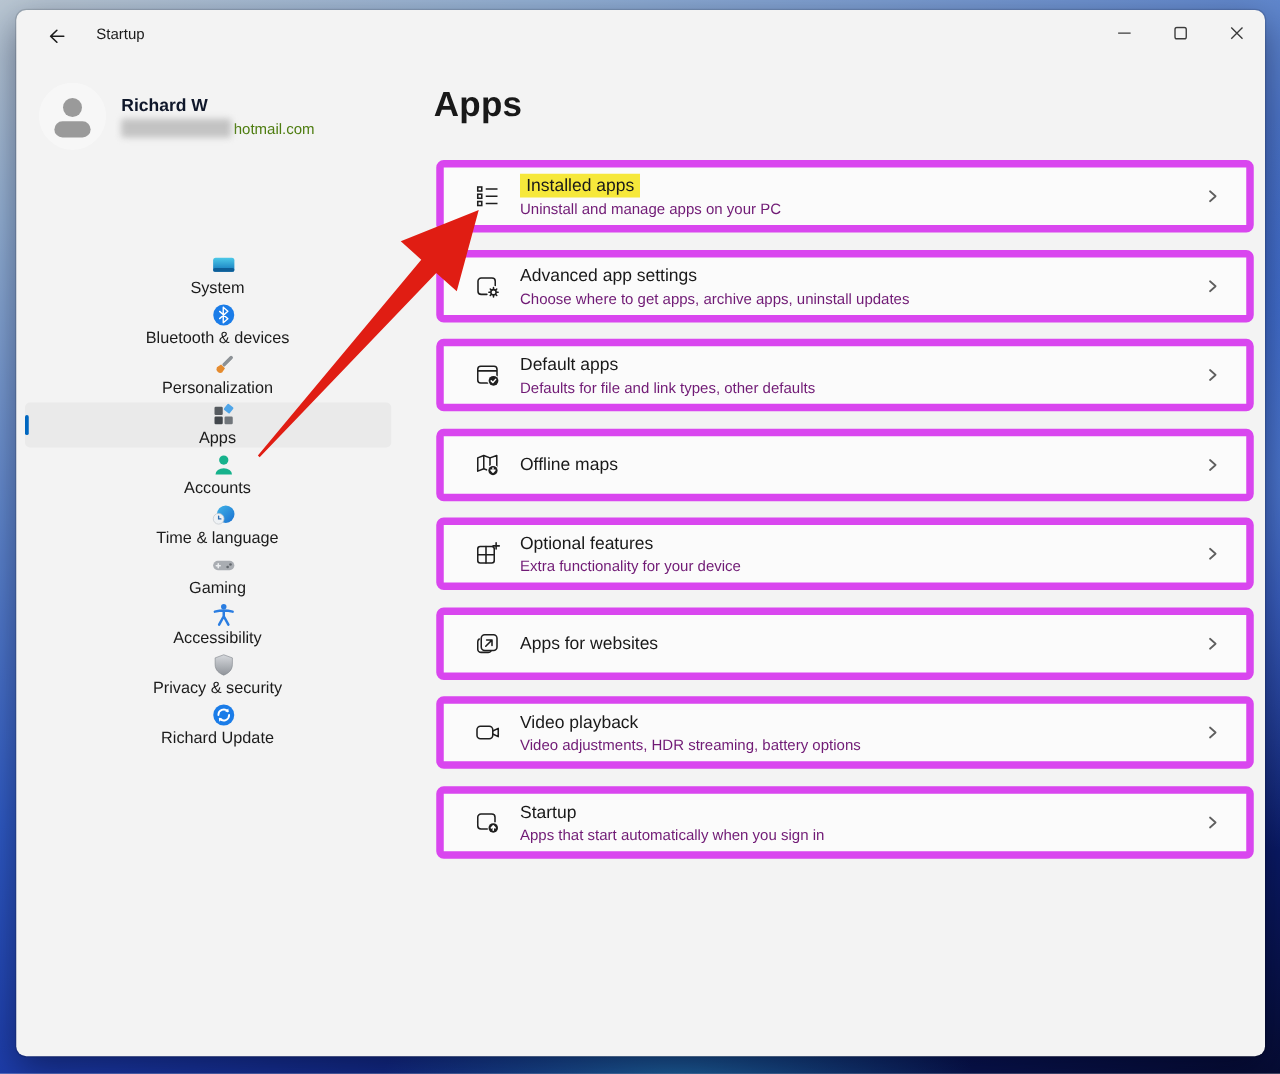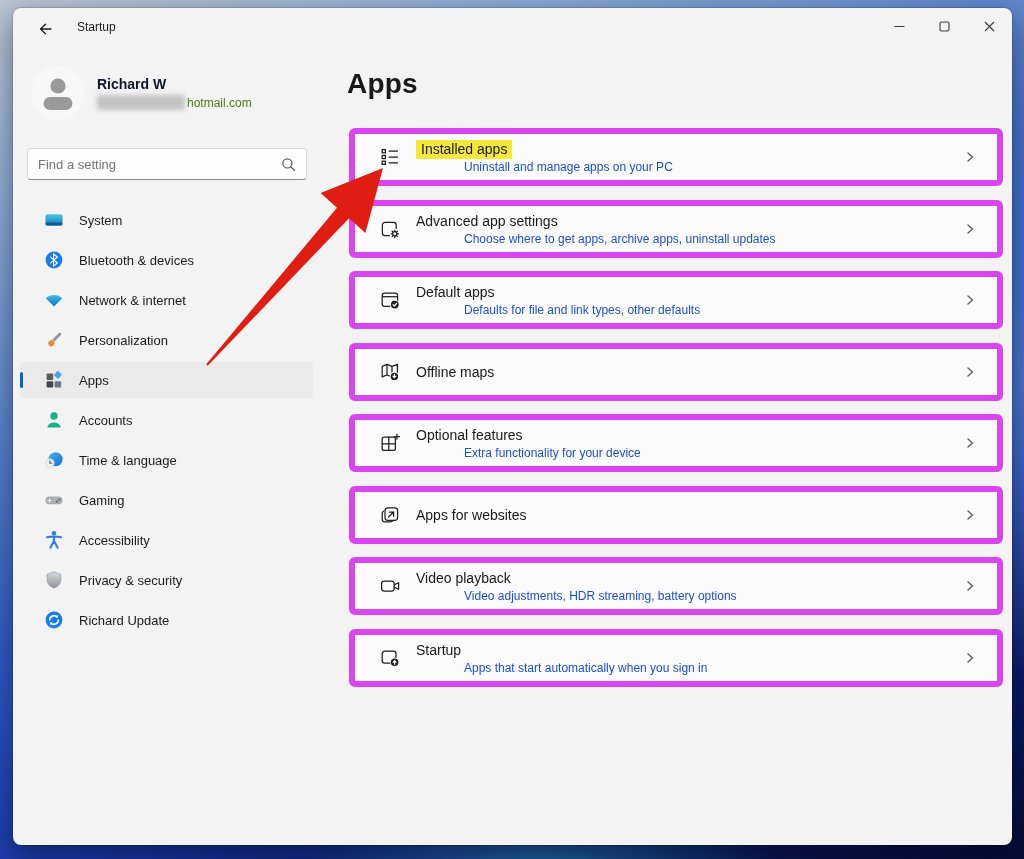--- a/index.html
+++ b/index.html
@@ -32,37 +32,37 @@
   .profile-name { font-size:14px; font-weight:bold; color:#0f172a; }
   .profile-email { font-size:12px; color:#4d7c0f; margin-top:3px; display:flex; align-items:center; }
   .blur-chip { display:inline-block; width:88px; height:15px; background:#c3c3c3; filter:blur(2.5px); border-radius:2px; margin-right:2px; }
   .search-box { position:absolute; left:14px; top:100px; width:280px; height:32px;
     background:#fdfdfd; border:1px solid #d9d9d9; border-bottom:1px solid #8a8a8e; border-radius:4px;
     display:flex; align-items:center; }
   .search-box input { flex:1; border:none; outline:none; background:transparent; font-family:inherit; font-size:13px; padding:0 10px; color:#1b1b1b; }
   .search-box input::placeholder { color:#767676; }
   .search-glyph { margin-right:10px; display:flex; }
   .nav { position:absolute; left:7px; right:20px; top:154px; }
-  .nav-item { position:relative; height:36px; margin-bottom:4px; border-radius:4px; display:flex; align-items:center; cursor:pointer; }
+  .nav-item { position:relative; height:36px; margin-bottom:4px; border-radius:4px; display:flex; align-items:center; cursor:pointer;flex-direction:column; }
   .nav-item.selected { background:#eaeaea; }
   .pill { position:absolute; left:0; top:10px; width:3px; height:16px; border-radius:2px; background:var(--accent); display:none; }
   .nav-item.selected .pill { display:block; }
   .nav-icon { width:20px; height:20px; margin-left:24px; flex:0 0 auto; display:flex; }
   .nav-label { margin-left:15px; font-size:13px; color:#1b1b1b; white-space:nowrap; }
   
   .main { position:absolute; left:320px; top:40px; right:0; bottom:0; }
   .page-heading { position:absolute; left:14px; top:20px; font-size:28px; font-weight:600; color:#191919; letter-spacing:.2px; }
   .cards { position:absolute; left:16px; top:80px; width:654px; }
   .card { height:58px; margin-bottom:13.5px; background:#fbfbfb; border:6px solid #d946ef; border-radius:6px;
     display:flex; align-items:center; cursor:pointer; }
   .card-icon { width:24px; height:24px; margin-left:23px; flex:0 0 auto; display:flex; }
   .card-text { margin-left:14px; flex:1; min-width:0; }
   .card-title { font-size:14px; color:#191919; line-height:17px; }
   .card-title .highlight { background:var(--highlight); padding:1px 5px 2px 5px; }
-  .card-sub { font-size:12px; color:#1d4ed8; margin-top:2px;margin-left:48px; }
+  .card-sub { font-size:12px; color:#701a75; margin-top:2px; }
   .card-chevron { margin-right:20px; display:flex; }
   
   .arrow-overlay { position:absolute; left:0; top:0; width:1024px; height:859px; pointer-events:none; }
   .arrow-overlay polygon { fill:var(--arrow); }
   svg { display:block; }
 </style>
 </head>
 <body>
 
 <div class="window">
@@ -112,29 +112,20 @@
       </div>
       <div class="profile-text">
         <div class="profile-name">Richard W</div>
         <div class="profile-email">
           <span class="blur-chip"></span>
             <span>hotmail.com</span>
         </div>
       </div>
     </div>
 
-    <div class="search-box">
-      <input type="text" placeholder="Find a setting" style="">
-      <span class="search-glyph">
-        <svg width="15" height="15" viewBox="0 0 15 15">
-            <circle cx="6.4" cy="6.4" r="4.6" stroke="#5a5a5a" stroke-width="1.2" fill="none"></circle>
-            <path d="M9.9 9.9 L13.5 13.5" stroke="#5a5a5a" stroke-width="1.2" stroke-linecap="round"></path>
-          </svg>
-      </span>
-    </div>
 
     <nav class="nav">
       <div class="nav-item">
 
         <span class="nav-icon">
           <svg viewBox="0 0 20 20" width="20" height="20">
               <defs>
                 <linearGradient id="gSys" x1="0" y1="0" x2="0" y2="1">
                   <stop offset="0" stop-color="#4cc9e8"></stop>
                   <stop offset="1" stop-color="#1276bc"></stop>
@@ -148,35 +139,20 @@
       </div>
       <div class="nav-item">
 
         <span class="nav-icon">
           <svg viewBox="0 0 20 20" width="20" height="20">
               <circle cx="10" cy="10" r="8.4" fill="#1a7ce8"></circle>
               <path d="M9.6 3.8 L13.3 7 L6.7 12.9 M9.6 16.2 L13.3 13 L6.7 7.1 M9.6 3.8 V16.2" stroke="#fff" stroke-width="1.1" fill="none" stroke-linejoin="round" stroke-linecap="round"></path>
             </svg>
         </span>
         <span class="nav-label">Bluetooth &amp; devices</span>
-      </div>
-      <div class="nav-item">
-
-        <span class="nav-icon">
-          <svg viewBox="0 0 20 20" width="20" height="20">
-              <defs>
-                <linearGradient id="gNet" x1="0" y1="0" x2="0" y2="1">
-                  <stop offset="0" stop-color="#3fc0e4"></stop>
-                  <stop offset="1" stop-color="#1173c8"></stop>
-                </linearGradient>
-              </defs>
-              <path d="M10 16.4 L1.7 8.3 A11.8 11.8 0 0 1 18.3 8.3 Z" fill="url(#gNet)"></path>
-            </svg>
-        </span>
-        <span class="nav-label">Network &amp; internet</span>
       </div>
       <div class="nav-item">
 
         <span class="nav-icon">
           <svg viewBox="0 0 20 20" width="20" height="20">
               <g transform="rotate(45 10 10)">
                 <rect x="8.6" y="0.3" width="2.8" height="10.6" rx="1.2" fill="#8d9296"></rect>
                 <path d="M8.2 11.2 h4.4 l.8 4 a3.2 3.2 0 0 1 -6 0 z" fill="#e58b2e"></path>
               </g>
             </svg>

